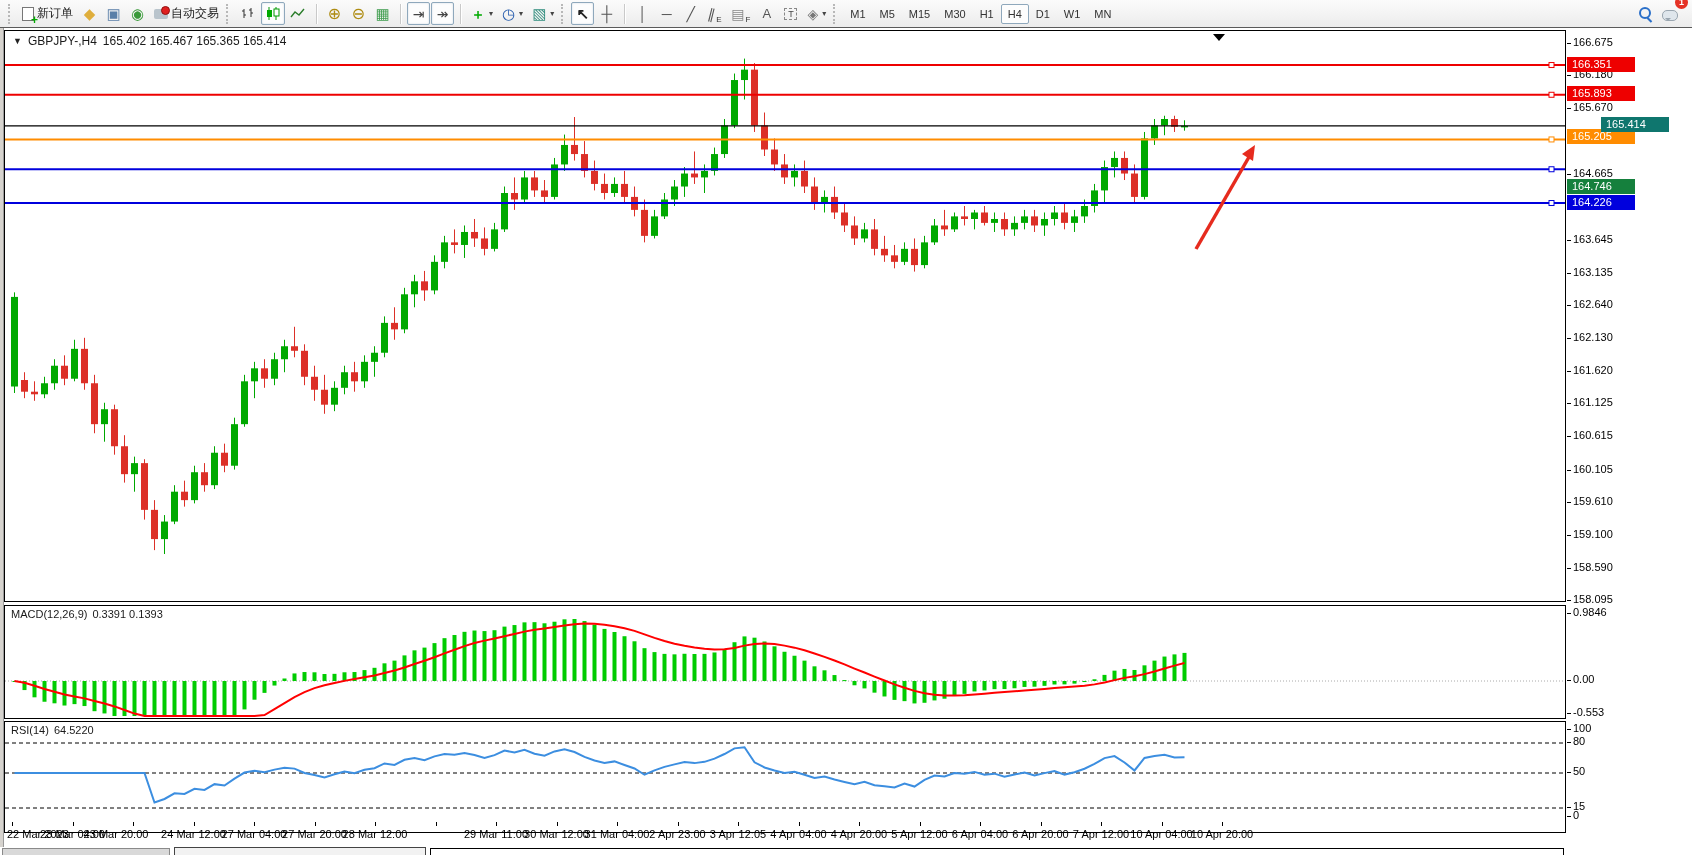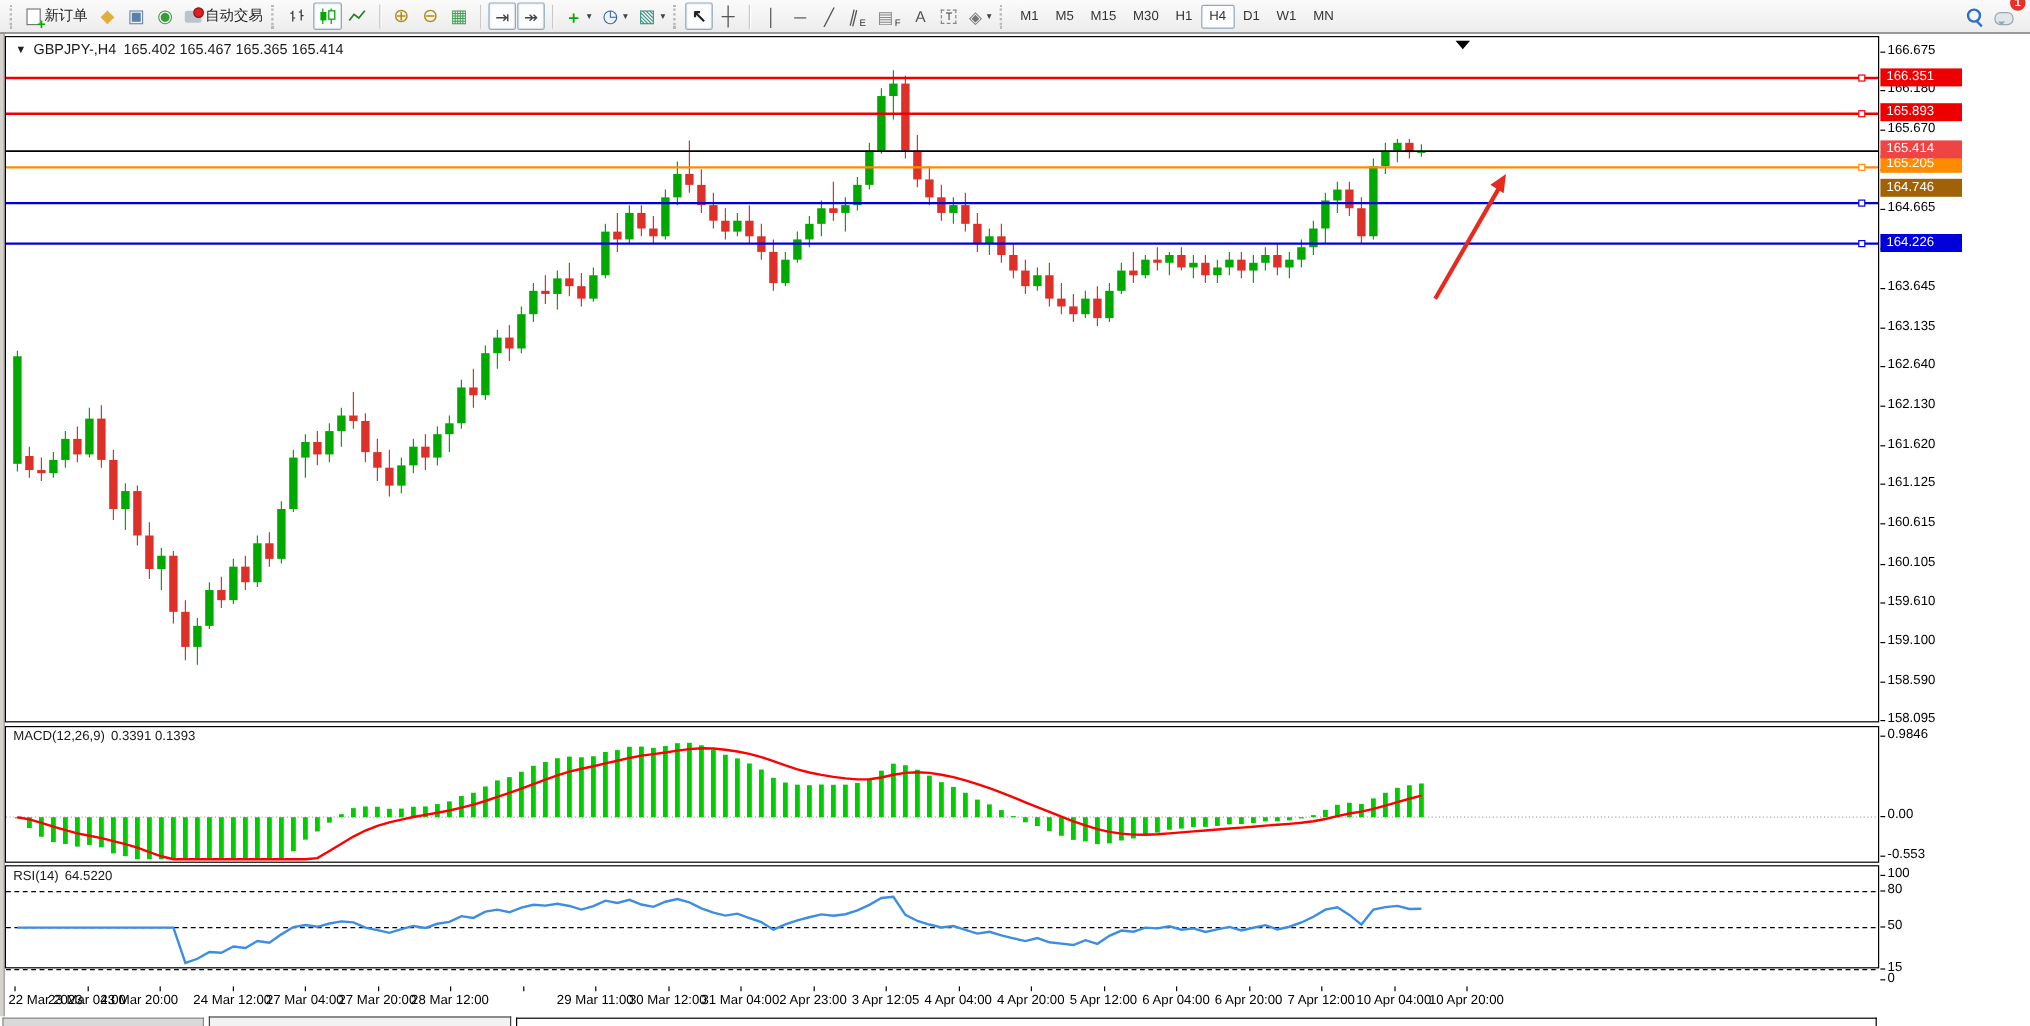--- a/index.html
+++ b/index.html
@@ -31,21 +31,21 @@
   .badge{position:absolute;right:-7px;top:-7px;width:13px;height:13px;border-radius:50%;background:#e53226;
     color:#fff;font-size:9px;line-height:13px;text-align:center;font-weight:bold}
   .dashedbox{width:13px;height:12px;border:1px dashed #888;font-size:9px;line-height:11px;text-align:center;color:#444}
   .subletter{font-size:8px;color:#333;margin-left:-2px;align-self:flex-end}
 
   
   .left-edge{position:absolute;left:0;top:28px;width:4px;height:827px;background:#d6d3ce;border-right:1px solid #9a9a9a}
   .panel{position:absolute;left:4px;width:1562px;background:#fff;border:1px solid #000}
   #main-panel{top:30px;height:572px}
   #macd-panel{top:605px;height:114px}
-  #rsi-panel{top:721px;height:86px}
+  #rsi-panel{top:721px;height:112px}
   .panel svg{position:absolute;left:0;top:0}
   .chart-title{position:absolute;left:8px;top:3px;font-size:12px;color:#1a1a1a;z-index:5;display:flex;align-items:center;gap:6px}
   .chart-title .tri{font-size:9px;color:#222}
   .ind-label{position:absolute;left:6px;top:2px;font-size:11px;color:#1a1a1a;z-index:5}
   .ind-label span{margin-right:5px}
 
   .axis{position:absolute;left:1566px;top:28px;width:126px;height:820px}
   .tick-label{position:absolute;left:7px;font-size:11px;color:#000;white-space:nowrap}
   .tick-label::before{content:"";position:absolute;left:-6px;top:7px;width:4px;height:1px;background:#000}
   .price-badge{position:absolute;left:1px;width:68px;height:15px;color:#fff;font-size:11px;
@@ -619,23 +619,23 @@
     <div class="tick-label" style="top: 368.361px;">161.125</div>
     <div class="tick-label" style="top: 401.476px;">160.615</div>
     <div class="tick-label" style="top: 434.59px;">160.105</div>
     <div class="tick-label" style="top: 466.73px;">159.610</div>
     <div class="tick-label" style="top: 499.845px;">159.100</div>
     <div class="tick-label" style="top: 532.959px;">158.590</div>
     <div class="tick-label" style="top: 565.099px;">158.095</div>
     <div class="price-badge" style="top: 28.5373px; background: rgb(238, 0, 0);">166.351</div>
     <div class="price-badge" style="top: 58.2753px; background: rgb(238, 0, 0);">165.893</div>
     <div class="price-badge" style="top: 101px; background: rgb(255, 140, 0);">165.205</div>
-    <div class="price-badge" style="top: 121px; background: #a16207;">164.746</div>
+    <div class="price-badge" style="top: 151px; background: #15803d;">164.746</div>
     <div class="price-badge" style="top: 166.514px; background: rgb(0, 0, 221);">164.226</div>
-    <div class="price-badge" style="top: 89.3767px; background: #ef4444;">165.414</div>
+    <div class="price-badge" style="top: 89.3767px; background: #0f766e; margin-left: 34px;">165.414</div>
     <div class="tick-label" style="top: 578px;">0.9846</div>
     <div class="tick-label" style="top: 645px;">0.00</div>
     <div class="tick-label" style="top: 678px;">-0.553</div>
     <div class="tick-label" style="top: 694px;">100</div>
     <div class="tick-label" style="top: 707px;">80</div>
     <div class="tick-label" style="top: 737px;">50</div>
     <div class="tick-label" style="top: 772px;">15</div>
     <div class="tick-label" style="top: 781px;">0</div>
   </div>
 

